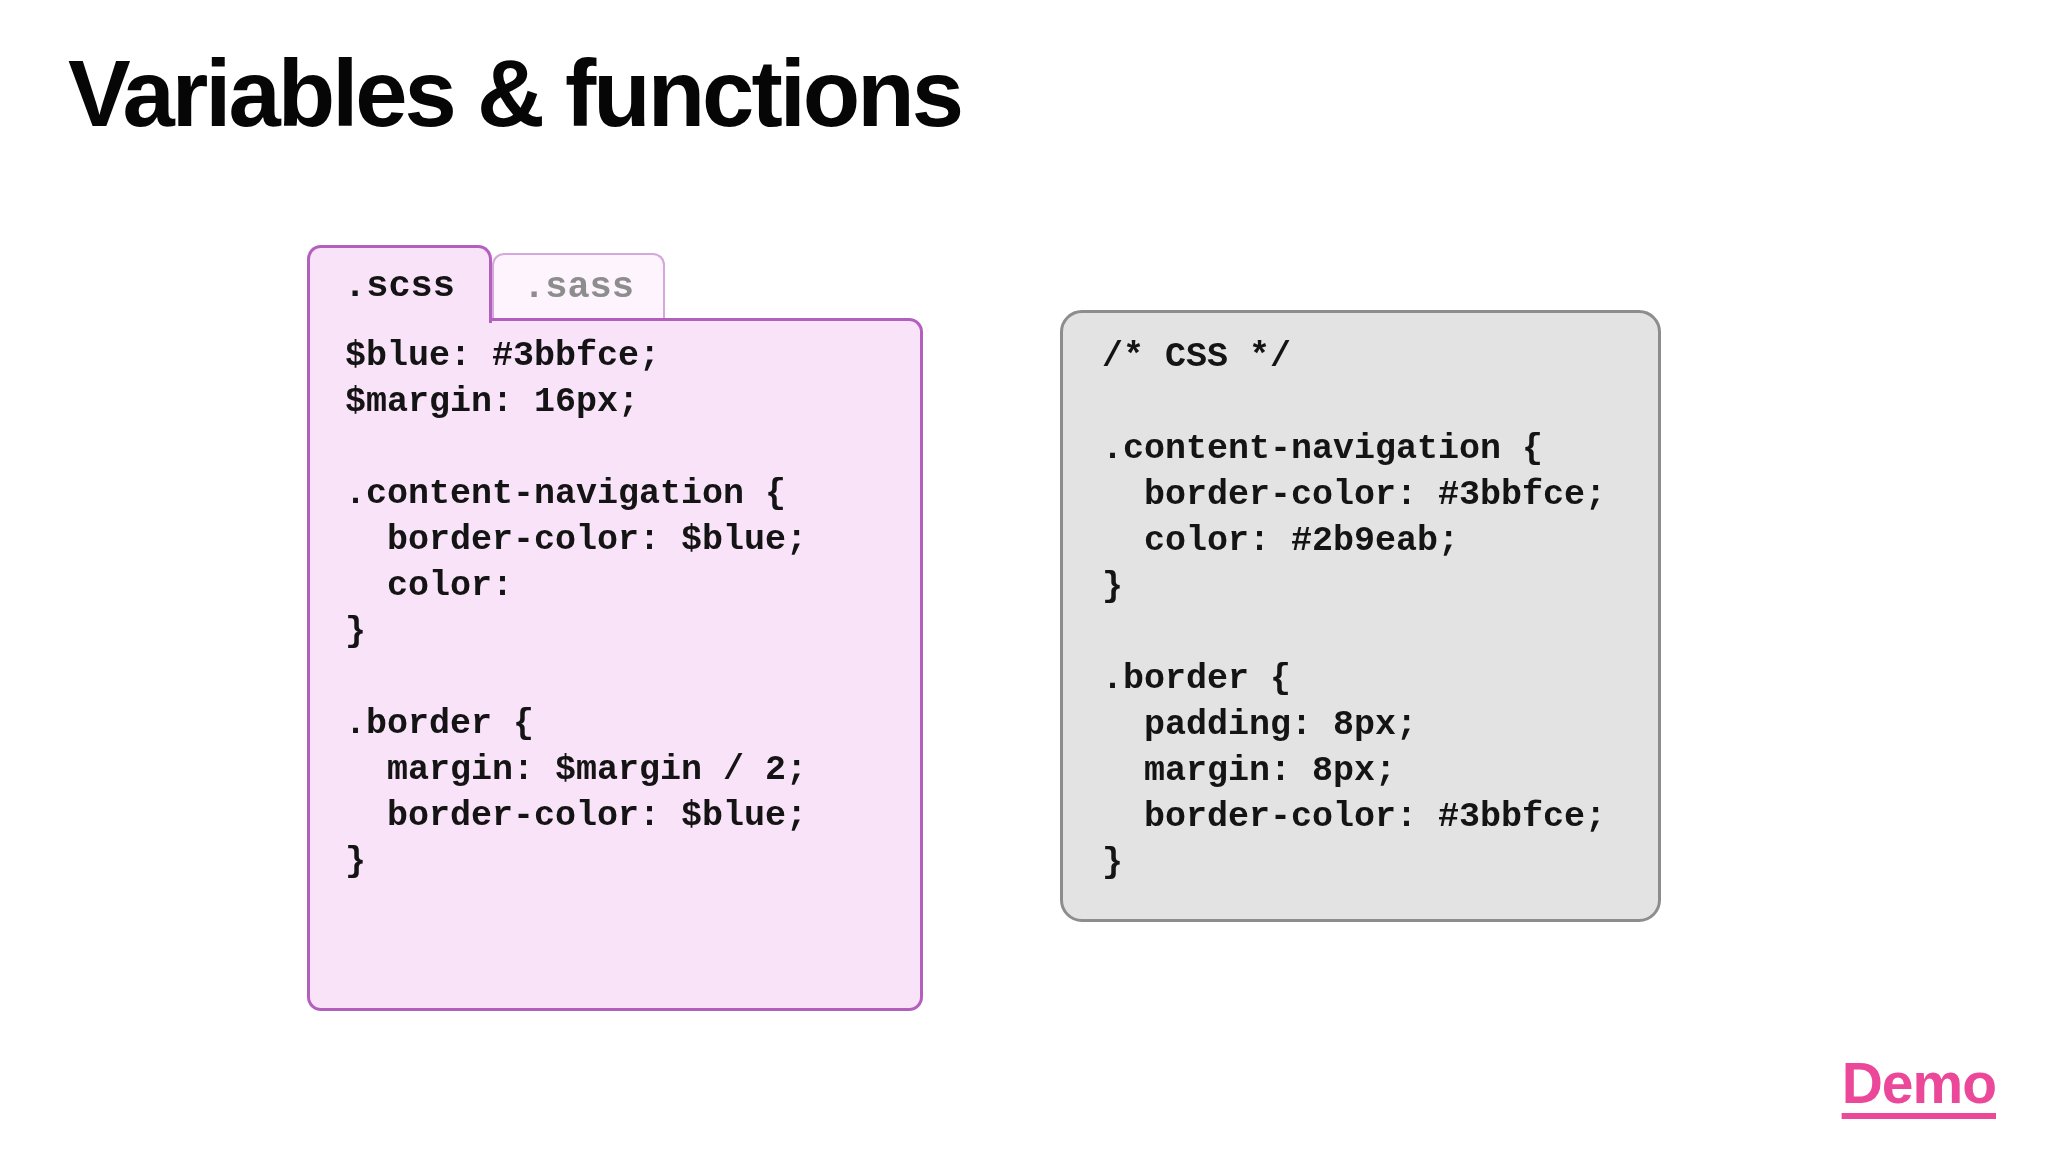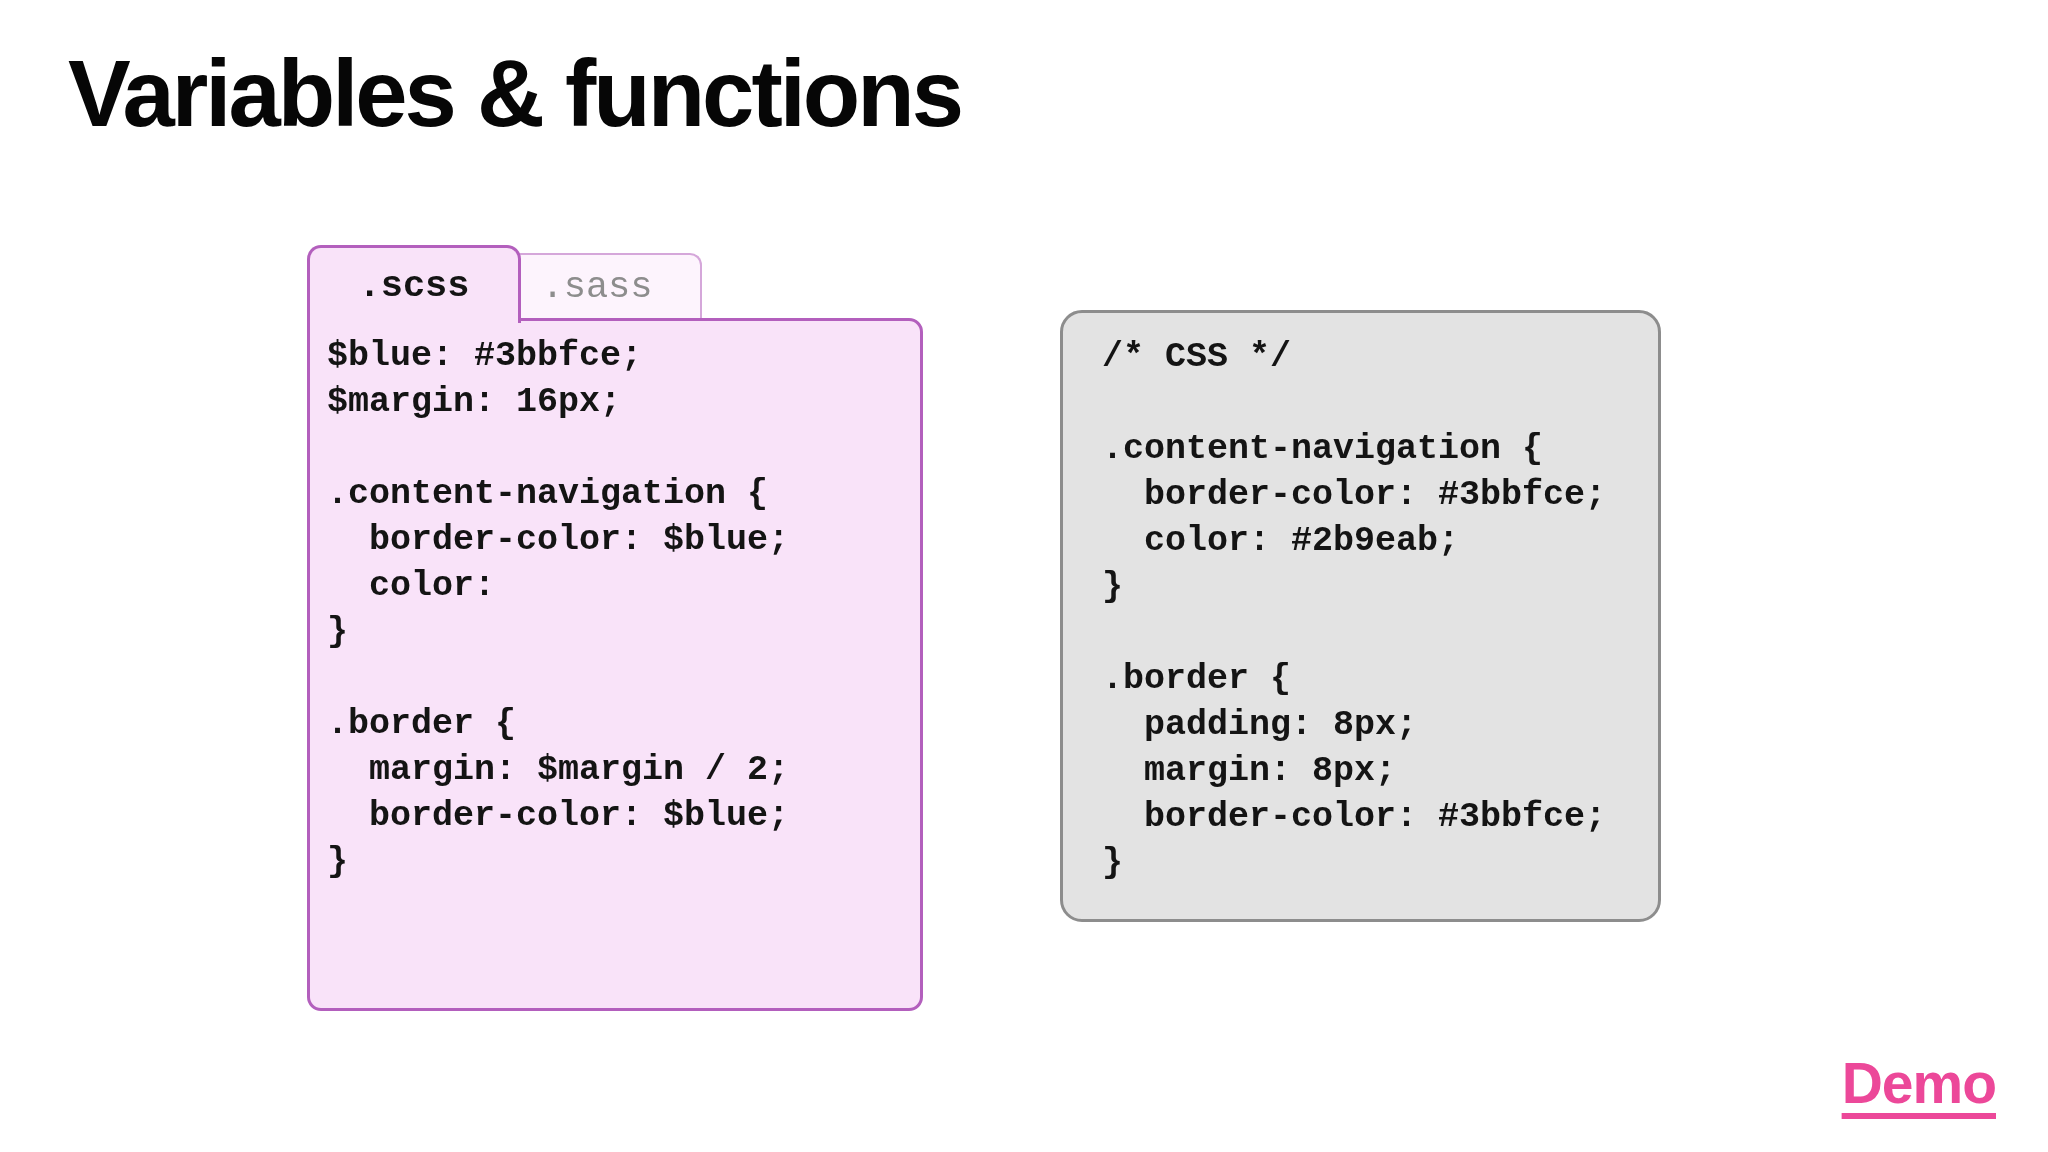--- a/index.html
+++ b/index.html
@@ -28,46 +28,46 @@
   .tab {
     position: absolute;
     box-sizing: border-box;
     display: flex; align-items: center; justify-content: center;
     font-family: "Liberation Mono", monospace;
     font-size: 37px;
     cursor: pointer;
     white-space: pre;
   }
   .tab-scss {
-    left: 0; top: 0; width: 214px; height: 78px;
+    left: 0; top: 0; width: 185px; height: 78px;
     background: #f9e3f9;
     border: 3px solid #b35fbd; border-bottom: none;
     border-radius: 14px 14px 0 0;
     z-index: 3;
     font-weight: 700;
     color: #141414;
   }
   .tab-sass {
-    left: 185px; top: 8px; width: 210px; height: 65px;
+    left: 185px; top: 8px; width: 173px; height: 65px;
     background: #fdf4fd;
     border: 2px solid #d5a7da; border-bottom: none;
     border-radius: 12px 12px 0 0;
     z-index: 1;
-    font-weight: 400;
+    font-weight: 700;
     color: #8d8d8d;
   }
   .left-body {
     position: absolute; left: 0; top: 73px;
     width: 616px; height: 693px;
     box-sizing: border-box;
     background: #f9e3f9;
     border: 3px solid #b35fbd;
     border-radius: 0 14px 14px 14px;
     z-index: 2;
-    padding: 12px 0 0 17px;
+    padding: 12px 0 0 35px;
   }
 
   
   .right-panel {
     position: absolute; left: 1060px; top: 310px;
     width: 601px; height: 612px;
     box-sizing: border-box;
     background: #e3e3e3;
     border: 3px solid #8d8d8d;
     border-radius: 22px;

